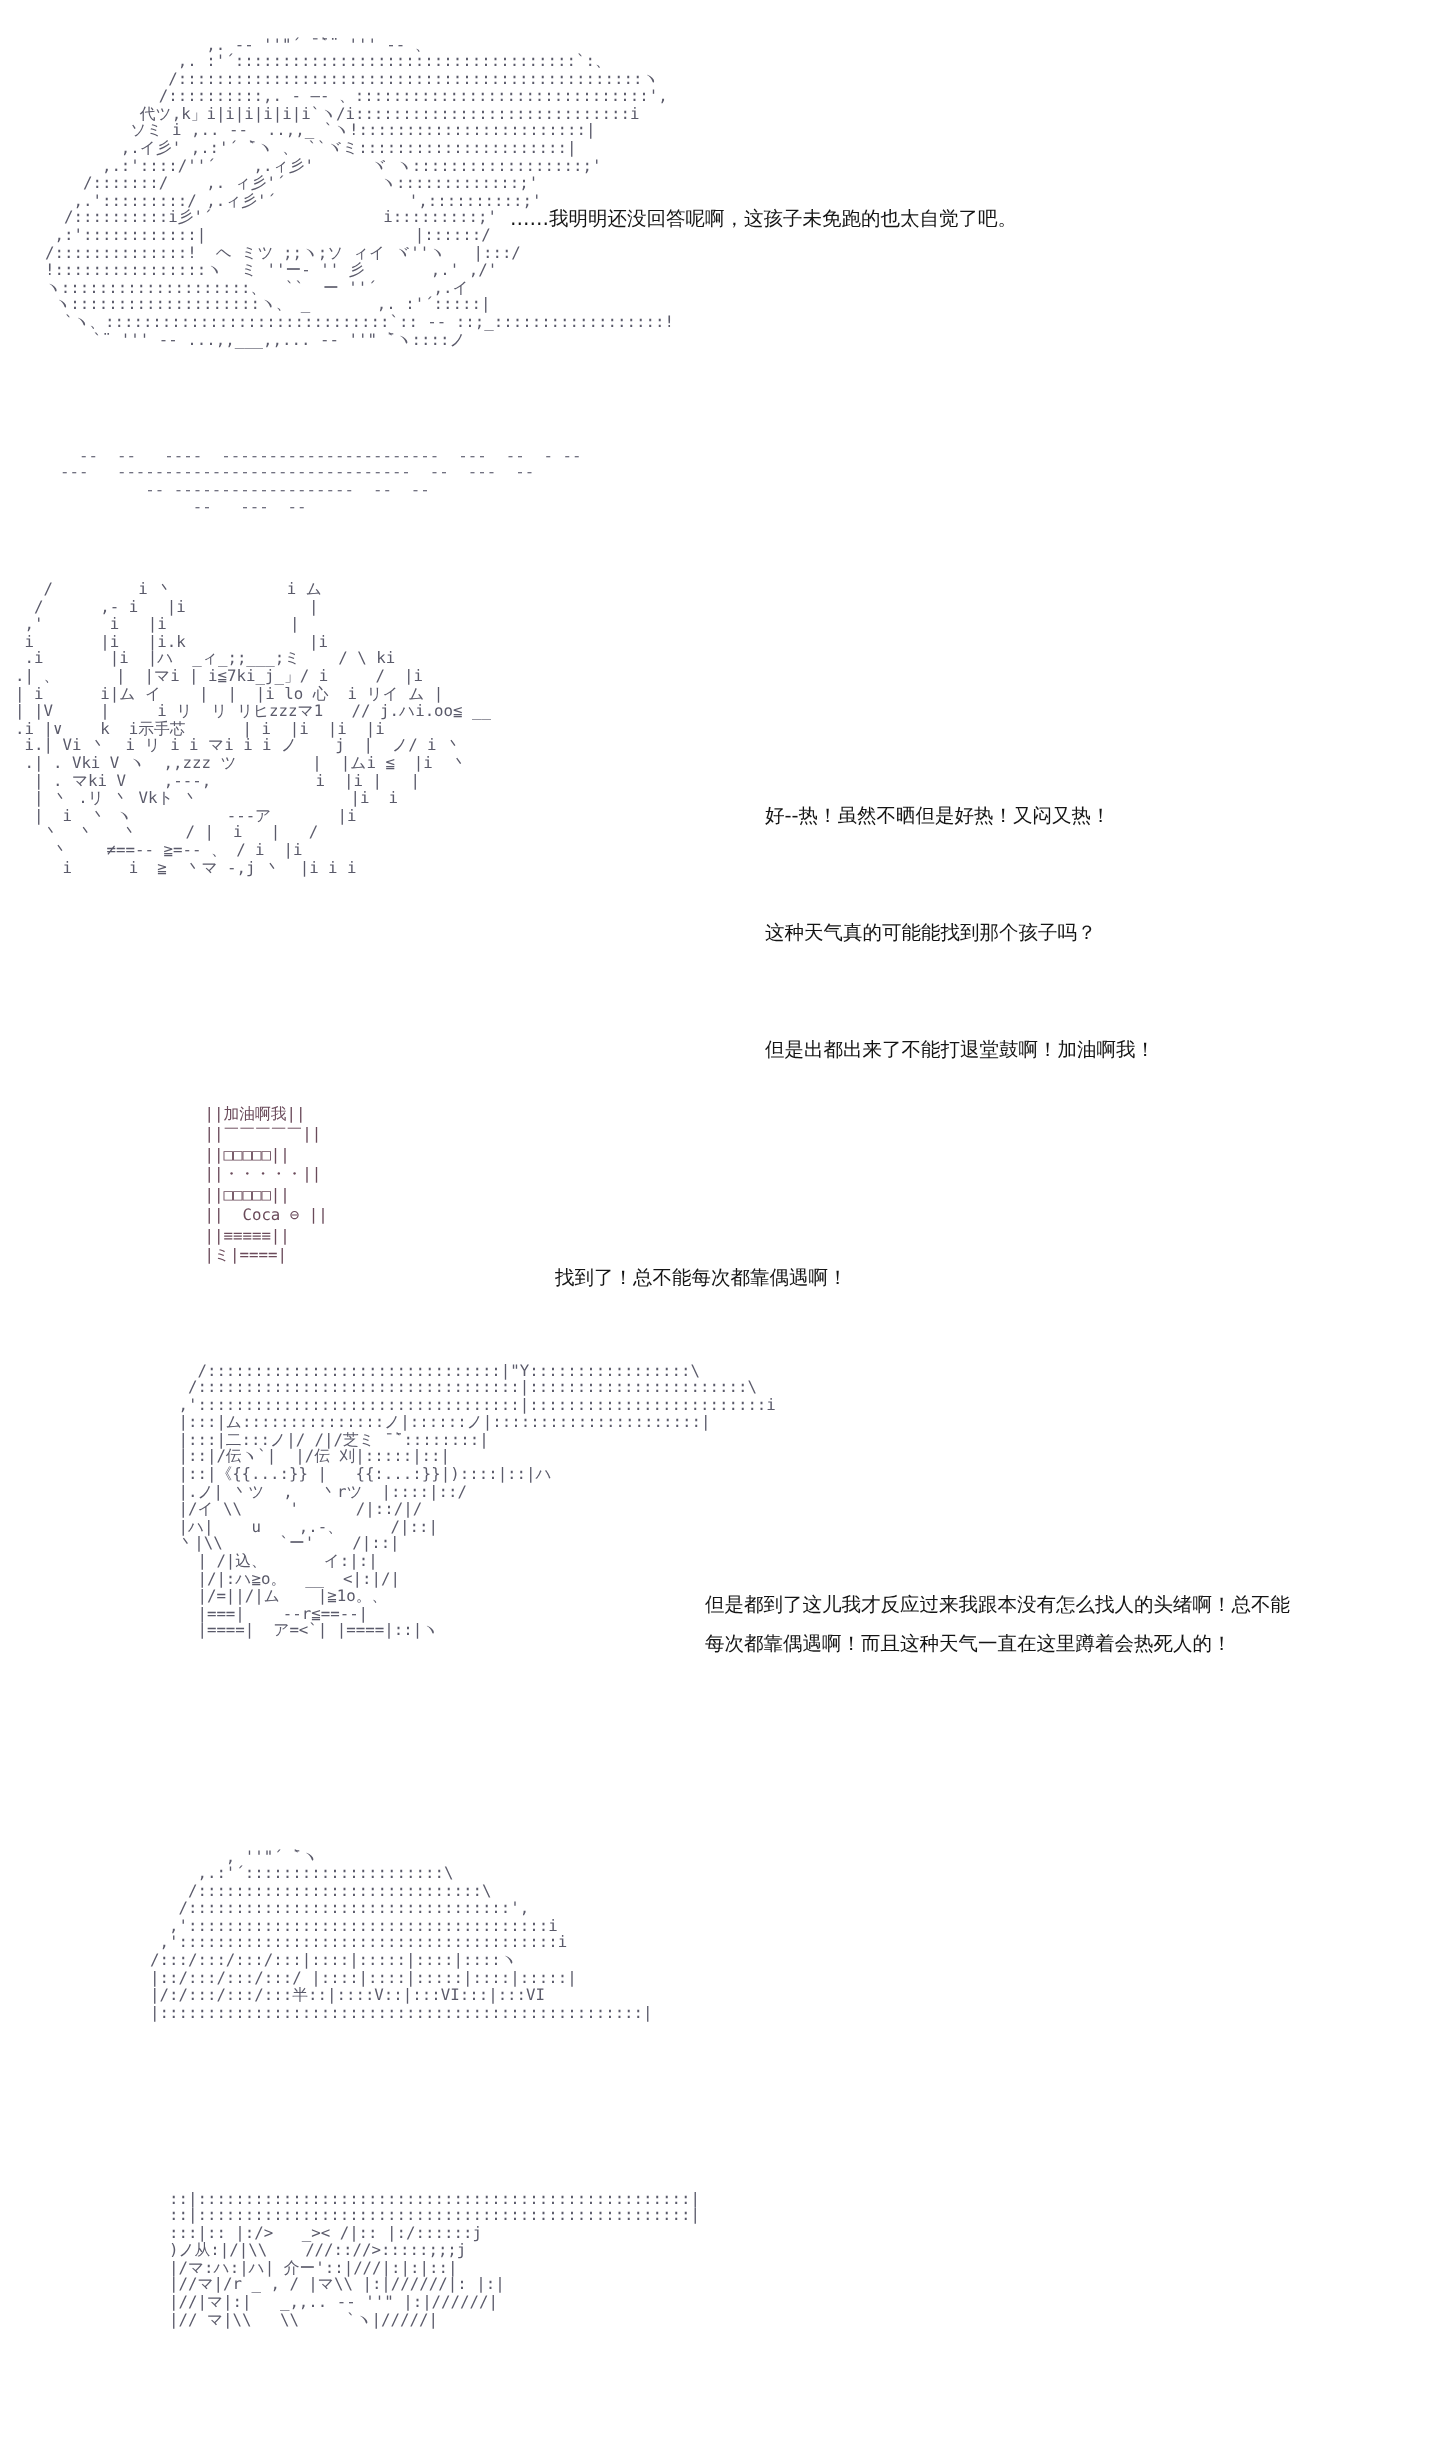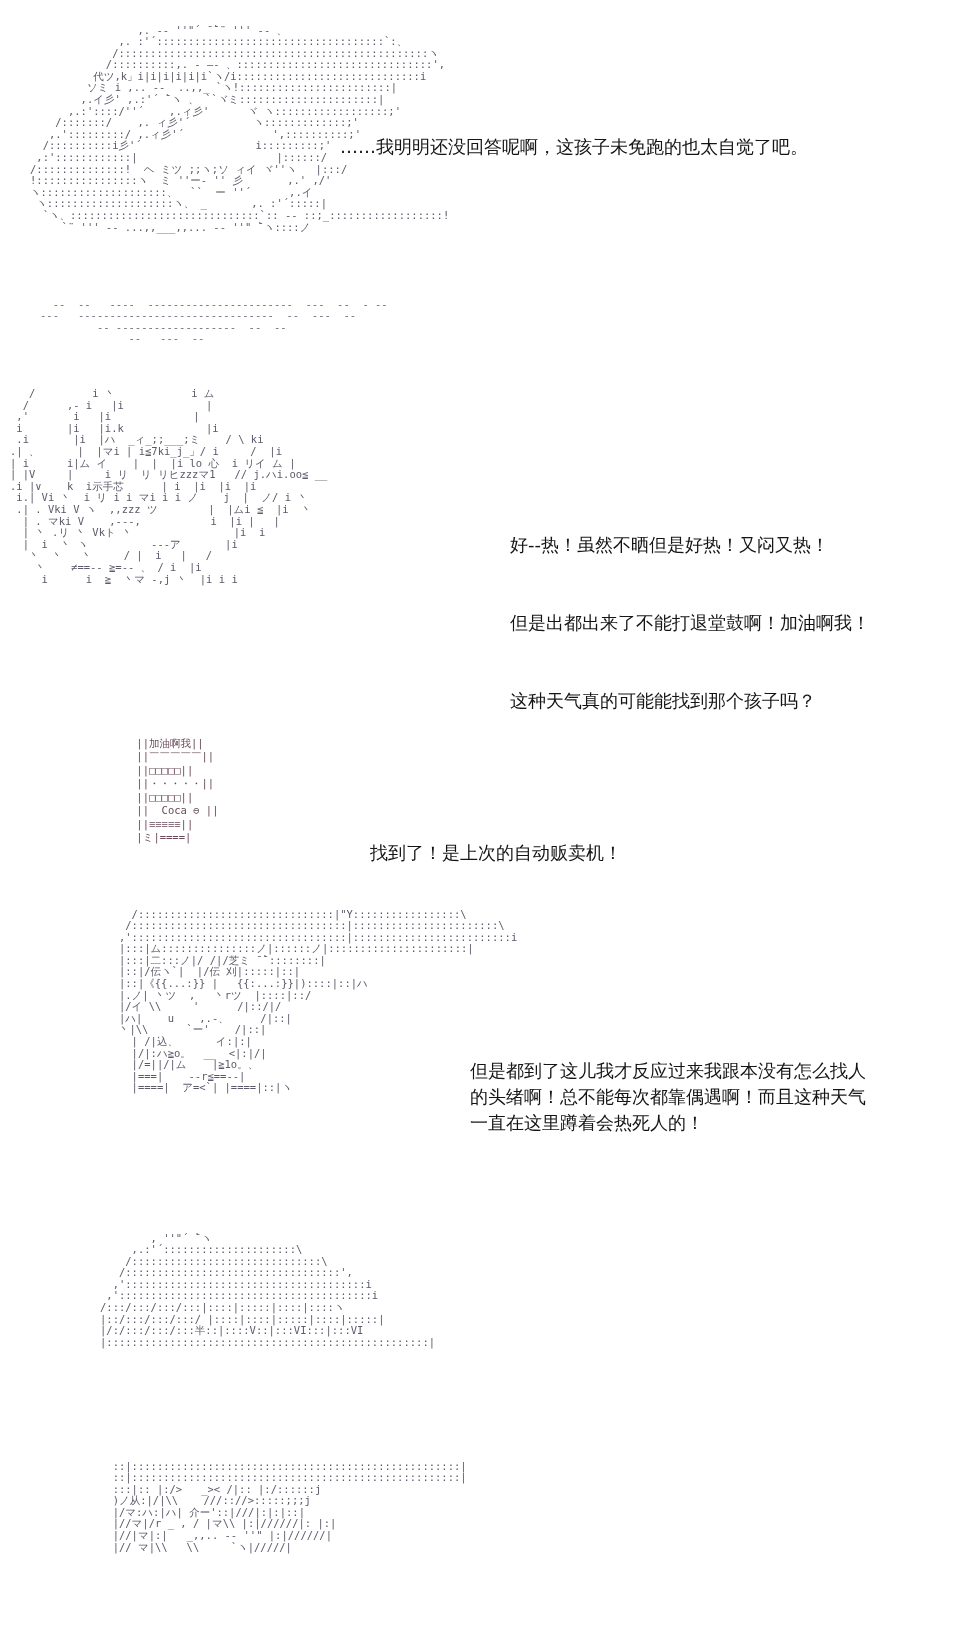--- a/index.html
+++ b/index.html
@@ -29,21 +29,21 @@
     position: absolute;
     font-family: "DejaVu Sans Mono", "Liberation Mono", monospace;
     white-space: pre;
     color: #5a5a6a;
     letter-spacing: 0px;
   }
   .dialogue {
     position: absolute;
     font-family: "DejaVu Sans", "Liberation Sans", sans-serif;
     color: #141414;
-    font-size: 18px;
+    font-size: 13px;
     line-height: 26px;
     white-space: pre-wrap;
   }
   .dialogue p { margin: 0; }
 
   
   #scene1 { top: 0; height: 370px; }
   #aa1 { left: 30px; top: 14px; font-size: 10.5px; line-height: 11.6px; }
   #d1 { left: 340px; top: 82px; width: 560px; }
 
@@ -117,36 +117,36 @@
  i.| Vi 丶  i リ i i マi i i ノ    j  |  ノ/ i 丶
  .| . Vki V ヽ  ,,zzz ツ        |  |ムi ≦  |i  丶
   | . マki V    ,---,           i  |i |   |
   | 丶 .リ 丶 Vkト 丶                |i  i
   |  i  丶 ヽ          ---ア       |i
    丶  丶   丶     / |  i   |   /
     丶    ≠==-- ≧=-- 、 / i  |i
      i      i  ≧  丶マ -,j 丶  |i i i</pre>
     <div class="dialogue" id="d2">
       <p>好--热！虽然不晒但是好热！又闷又热！</p>
+      <p>这种天气真的可能能找到那个孩子吗？</p>
       <p>但是出都出来了不能打退堂鼓啊！加油啊我！</p>
-      <p>这种天气真的可能能找到那个孩子吗？</p>
     </div>
   </div>
 
   <div class="scene" id="scene3">
     <pre class="aa" id="aa3"> ||加油啊我||
  ||￣￣￣￣￣||
  ||□□□□□||
  ||・・・・・||
  ||□□□□□||
  ||  Coca ⊖ ||
  ||≡≡≡≡≡||
  |ミ|====|</pre>
     <div class="dialogue" id="d3">
-      <p>找到了！是上次的自动贩卖机！</p>
+      <p>找到了！总不能每次都靠偶遇啊！</p>
     </div>
   </div>
 
   <div class="scene" id="scene4">
     <pre class="aa" id="aa4">     /:::::::::::::::::::::::::::::::|"Y:::::::::::::::::\
     /::::::::::::::::::::::::::::::::::|:::::::::::::::::::::::\
    ,'::::::::::::::::::::::::::::::::::|:::::::::::::::::::::::::i
    |:::|ム:::::::::::::::ノ|::::::ノ|::::::::::::::::::::::|
    |:::|二:::ノ|/ /|/芝ミ ̄ ̄`::::::::|
    |::|/伝ヽ`|  |/伝 刈|:::::|::|

